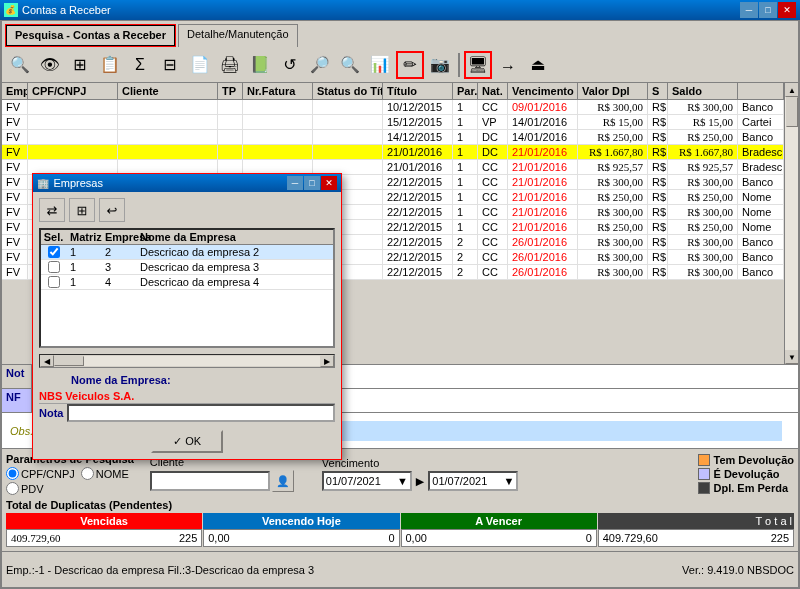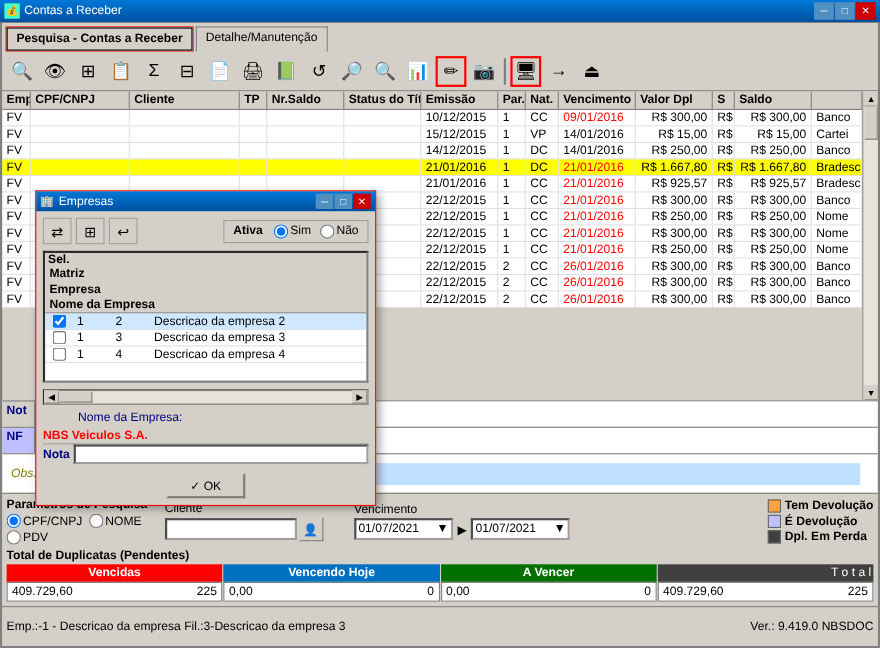--- a/index.html
+++ b/index.html
@@ -68,44 +68,44 @@
     .modal-title-btn { width: 16px; height: 14px; background: #5090c0; color: white; border: none; cursor: pointer; font-size: 9px; display: flex; align-items: center; justify-content: center; }
     .modal-title-btn.close { background: #c00; }
     .modal-body { padding: 6px; }
     .modal-tool-btn { width: 26px; height: 24px; background: #d4d0c8; border: 1px solid #a0a0a0; display: flex; align-items: center; justify-content: center; cursor: pointer; font-size: 13px; }
     .ativa-group { display: flex; align-items: center; gap: 10px; border: 1px solid #a0a0a0; padding: 3px 8px; background: #d4d0c8; }
     .ativa-label { font-weight: bold; }
     .ativa-radios { display: flex; gap: 8px; }
     
     
     .modal-grid { border: 2px inset #808080; background: white; height: 120px; overflow-y: auto; margin-bottom: 6px; }
-    .modal-grid-header { display: flex; background: #d4d0c8; border-bottom: 1px solid #808080; font-weight: bold; flex-direction: column; }
+    .modal-grid-header { display: flex; background: #d4d0c8; border-bottom: 1px solid #808080; font-weight: bold; }
     .modal-grid-row { display: flex; align-items: center; border-bottom: 1px solid #e0e0e0; }
     .mgcol-sel { width: 25px; display: flex; align-items: center; justify-content: center; }
     .mgcol-mat { width: 35px; padding: 1px 4px; }
     .mgcol-emp { width: 35px; padding: 1px 4px; }
     .mgcol-nome { flex: 1; padding: 1px 4px; }
-    .modal-empresa-label { color: #000080; font-weight: normal; padding-left: 32px; }
+    .modal-empresa-label { color: #000080; font-weight: bold; padding-left: 32px; }
     .modal-empresa-value { color: red; font-weight: bold; }
     .modal-btn-row { display: flex; justify-content: center; }
     .modal-ok-btn { padding: 3px 20px; background: #d4d0c8; border: 2px outset #d4d0c8; cursor: pointer; display: flex; align-items: center; gap: 4px; }
     
     
     .field-input { height: 20px; border: 2px inset #a0a0a0; background: white; padding: 0 3px; }
     .field-combo { height: 20px; border: 2px inset #a0a0a0; background: white; padding: 0 2px; display: flex; align-items: center; justify-content: space-between; cursor: pointer; }
     
     
     .highlight-red { border: 2px solid red !important; }
     
     
     ::-webkit-scrollbar { width: 14px; }
     ::-webkit-scrollbar-track { background: #d4d0c8; }
     ::-webkit-scrollbar-thumb { background: #a0a0a0; border: 1px solid #808080; }
     
-    .right { text-align: right; }
+    .right { text-align: right; font-family: Liberation Serif, serif; }
     
     .scrollbar-vert { width: 14px; background: #d4d0c8; border-left: 1px solid #808080; display: flex; flex-direction: column; }
     .scrollbar-btn { width: 14px; height: 14px; background: #d4d0c8; border: 1px outset #d4d0c8; display: flex; align-items: center; justify-content: center; font-size: 8px; cursor: pointer; }
     .scrollbar-track { flex: 1; background: #e8e4dc; }
     .scrollbar-thumb { width: 12px; height: 30px; background: #d4d0c8; border: 1px outset #d4d0c8; margin: 0 auto; }
     
     .grid-outer { display: flex; flex: 1; overflow: hidden; }
     .grid-scroll-area { flex: 1; overflow: hidden; display: flex; flex-direction: column; }
   </style>
 </head>
@@ -157,23 +157,23 @@
   <div class="content-area">
 
     <div class="grid-outer">
       <div class="grid-scroll-area">
 
         <div class="grid-header">
           <div class="grid-col col-emp">Emp</div>
           <div class="grid-col col-cpf">CPF/CNPJ</div>
           <div class="grid-col col-cliente">Cliente</div>
           <div class="grid-col col-tp">TP</div>
-          <div class="grid-col col-nr">Nr.Saldo</div>
+          <div class="grid-col col-nr">Nr.Fatura</div>
           <div class="grid-col col-status">Status do Título</div>
-          <div class="grid-col col-emissao">Emissão</div>
+          <div class="grid-col col-emissao">Título</div>
           <div class="grid-col col-par">Par.</div>
           <div class="grid-col col-nat">Nat.</div>
           <div class="grid-col col-venc">Vencimento</div>
           <div class="grid-col col-valordpl">Valor Dpl</div>
           <div class="grid-col col-s">S</div>
           <div class="grid-col col-saldo">Saldo</div>
           <div class="grid-col" style="flex:1"></div>
         </div>
 
         <div id="grid-body">
@@ -502,33 +502,20 @@
 
         <div class="modal-body">
 
           <div style="display:flex; align-items:center; justify-content:space-between; margin-bottom:6px;">
             <div style="display:flex; gap:4px;">
               <button class="modal-tool-btn">⇄</button>
               <button class="modal-tool-btn">⊞</button>
               <button class="modal-tool-btn">↩</button>
             </div>
 
-            <div class="ativa-group">
-              <span class="ativa-label">Ativa</span>
-              <div class="ativa-radios">
-                <label style="display:flex;align-items:center;gap:2px;">
-                  <input type="radio" name="ativa" checked="" style="">
-                  <span>Sim</span>
-                </label>
-                <label style="display:flex;align-items:center;gap:2px;">
-                  <input type="radio" name="ativa" style="">
-                  <span>Não</span>
-                </label>
-              </div>
-            </div>
           </div>
 
           <div class="modal-grid">
             <div class="modal-grid-header">
               <div class="mgcol-sel">Sel.</div>
               <div class="mgcol-mat">Matriz</div>
               <div class="mgcol-emp">Empresa</div>
               <div class="mgcol-nome">Nome da Empresa</div>
             </div>
 

